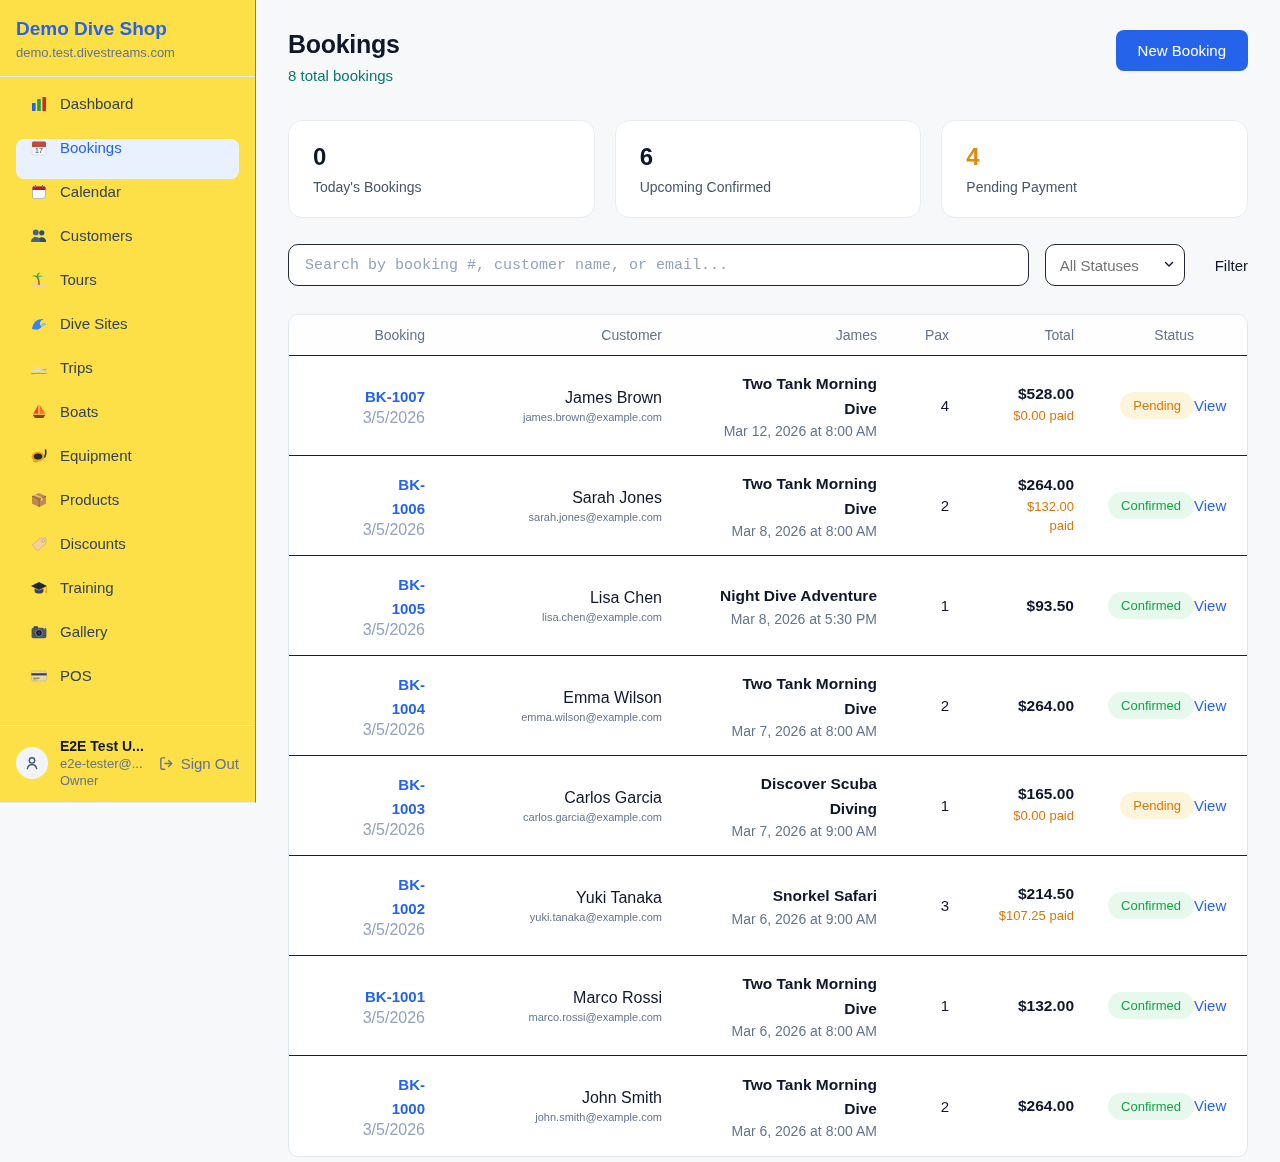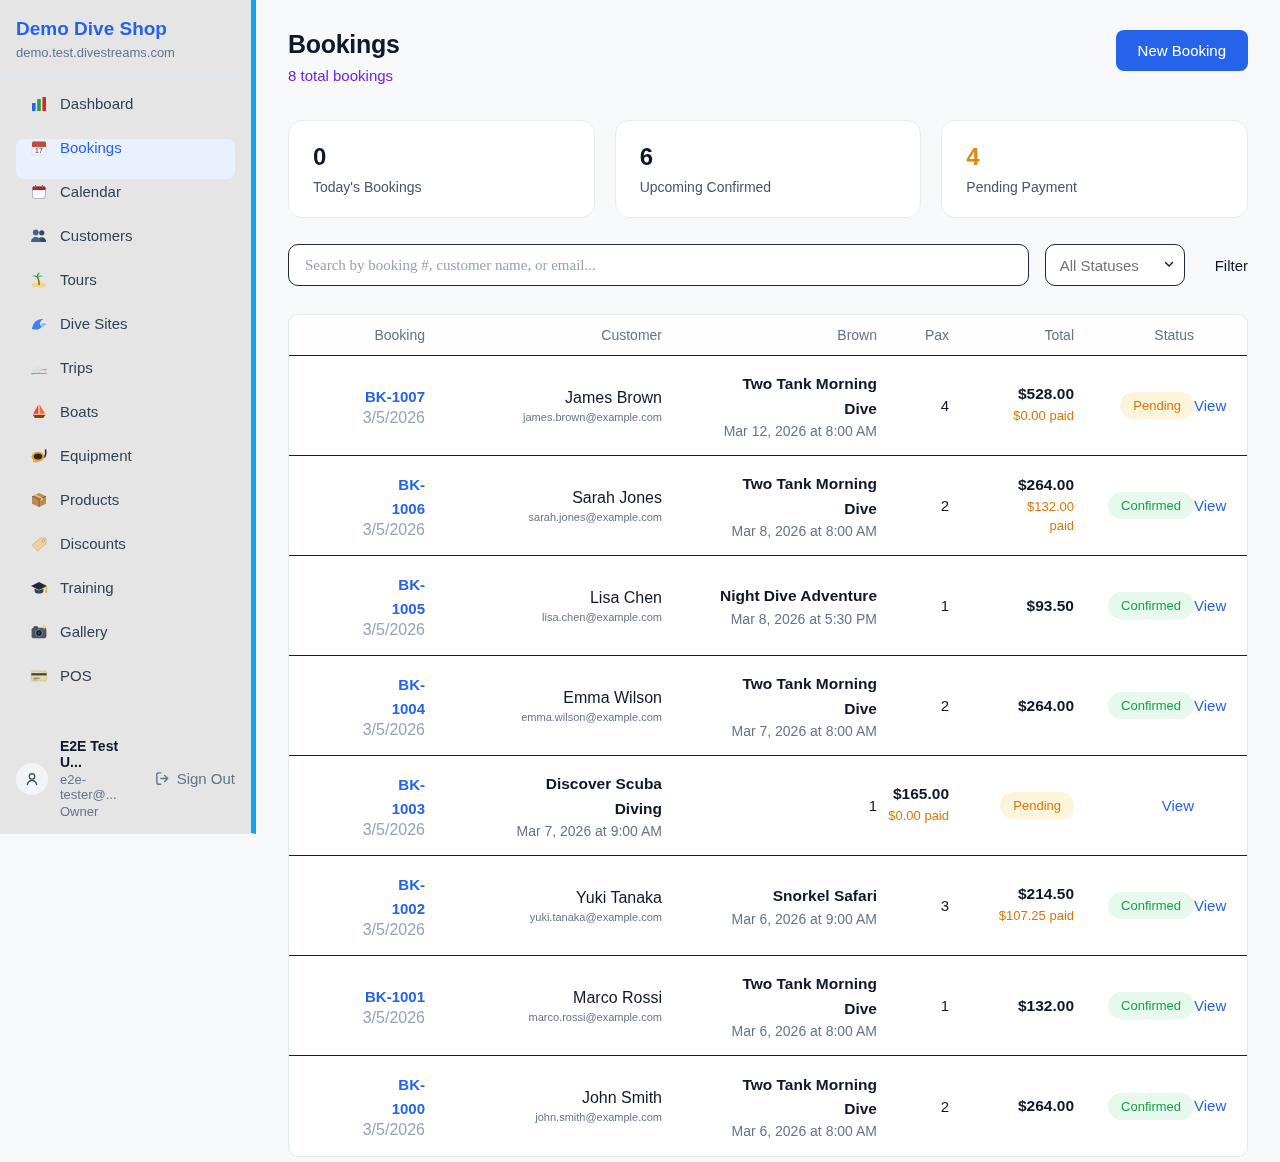--- a/index.html
+++ b/index.html
@@ -6,22 +6,22 @@
   html,body { width:1280px; min-height:1162px; }
   body {
     background:#f7f8fa;
     font-family:"Liberation Sans", sans-serif;
     color:#0f172a;
     position:relative;
   }
   
   .sidebar {
     position:absolute; left:0; top:0; width:256px;
-    background:#e5e5e5;
-    border-right:5px solid #0ea5e9;
+    background:#fde047;
+    border-right:1px solid #0ea5e9;
     border-bottom:1px solid #e2e8f0;
   }
   .shop-head { padding:18px 16px 16px; border-bottom:1px solid #e2e8f0; }
   .shop-name { color:#2563eb; font-size:19px; font-weight:700; }
   .shop-domain { color:#64748b; font-size:13px; margin-top:5px; }
   .nav { padding:18px 16px 14px; }
   .nav-item {
     display:flex; gap:12px;
     height:40px; padding:0 14px; margin-bottom:4px;
     border-radius:8px; cursor:pointer;
@@ -45,39 +45,39 @@
   .user-email { font-size:13px; color:#64748b; margin-top:2px; }
   .user-role { font-size:13px; color:#64748b; margin-top:2px; }
   .signout {
     display:flex; align-items:center; gap:6px;
     color:#64748b; font-size:15px; cursor:pointer; white-space:nowrap;
   }
   
   .main { margin-left:256px; padding:30px 32px 32px; }
   .page-head { display:flex; justify-content:space-between; align-items:flex-start; }
   .page-title { font-size:25px; font-weight:700; color:#0f172a; letter-spacing:-0.3px; }
-  .page-sub { font-size:15px; color:#6d28d9; margin-top:8px; }
+  .page-sub { font-size:15px; color:#0f766e; margin-top:8px; }
   .btn-primary {
     background:#2563eb; color:#fff; border:none; cursor:pointer;
     font-family:inherit; font-size:15px; font-weight:500;
     padding:12px 22px; border-radius:8px;
   }
   .stats { display:grid; grid-template-columns:1fr 1fr 1fr; gap:20px; margin-top:36px; }
   .stat-card {
     background:#fff; border:1px solid #e9edf2; border-radius:14px;
     padding:22px 24px;
   }
   .stat-value { font-size:24px; font-weight:700; color:#0f172a; }
   .stat-value.accent { color:#dd8a10; }
   .stat-label { font-size:14px; color:#475569; margin-top:8px; }
   .filter-row { display:flex; align-items:center; margin-top:26px; }
   .search-input {
     flex:1; height:42px; background:#fff;
     border:1.5px solid #1f2937; border-radius:10px;
-    padding:0 16px; font-family:Liberation Serif, serif; font-size:15px; color:#0f172a;
+    padding:0 16px; font-family:Liberation Mono, monospace; font-size:15px; color:#0f172a;
   }
   .search-input::placeholder { color:#94a3b8; }
   .select-wrap { position:relative; margin-left:16px; }
   .status-select {
     appearance:none; -webkit-appearance:none;
     width:140px; height:42px; background:#fff;
     border:1.5px solid #1f2937; border-radius:10px;
     padding:0 30px 0 14px; font-family:inherit; font-size:15px; color:#737373;
     cursor:pointer;
   }
@@ -333,21 +333,21 @@
           <path d="M2.5 4.5L6 8l3.5-3.5" fill="none" stroke="#0f172a" stroke-width="1.4" stroke-linecap="round" stroke-linejoin="round"></path>
         </svg>
     </div>
     <span class="filter-link">Filter</span>
   </div>
 
   <div class="table-card">
     <div class="tgrid thead">
       <div>Booking</div>
       <div>Customer</div>
-      <div>Brown</div>
+      <div>James</div>
       <div>Pax</div>
       <div>Total</div>
       <div>Status</div>
       <div></div>
     </div>
 
     <div class="tgrid trow">
       <div><a class="bk-id">BK-1007</a><div class="bk-date">3/5/2026</div></div>
       <div>
           <div class="cust-name">James Brown</div>
@@ -425,20 +425,24 @@
           <div class="amount">$264.00</div>
         </div>
       <div><span class="badge confirmed">Confirmed</span></div>
       <div><a class="view">View</a></div>
     </div>
 
     <div class="tgrid trow">
       <div><a class="bk-id">BK-
 1003</a><div class="bk-date">3/5/2026</div></div>
       <div>
+          <div class="cust-name">Carlos Garcia</div>
+          <div class="cust-email">carlos.garcia@example.com</div>
+        </div>
+      <div>
           <div class="trip-name">Discover Scuba
 Diving</div>
           <div class="trip-dt">Mar 7, 2026 at 9:00 AM</div>
         </div>
       <div class="pax">1</div>
       <div>
           <div class="amount">$165.00</div>
           <div class="paid">$0.00 paid</div>
         </div>
       <div><span class="badge pending">Pending</span></div>

